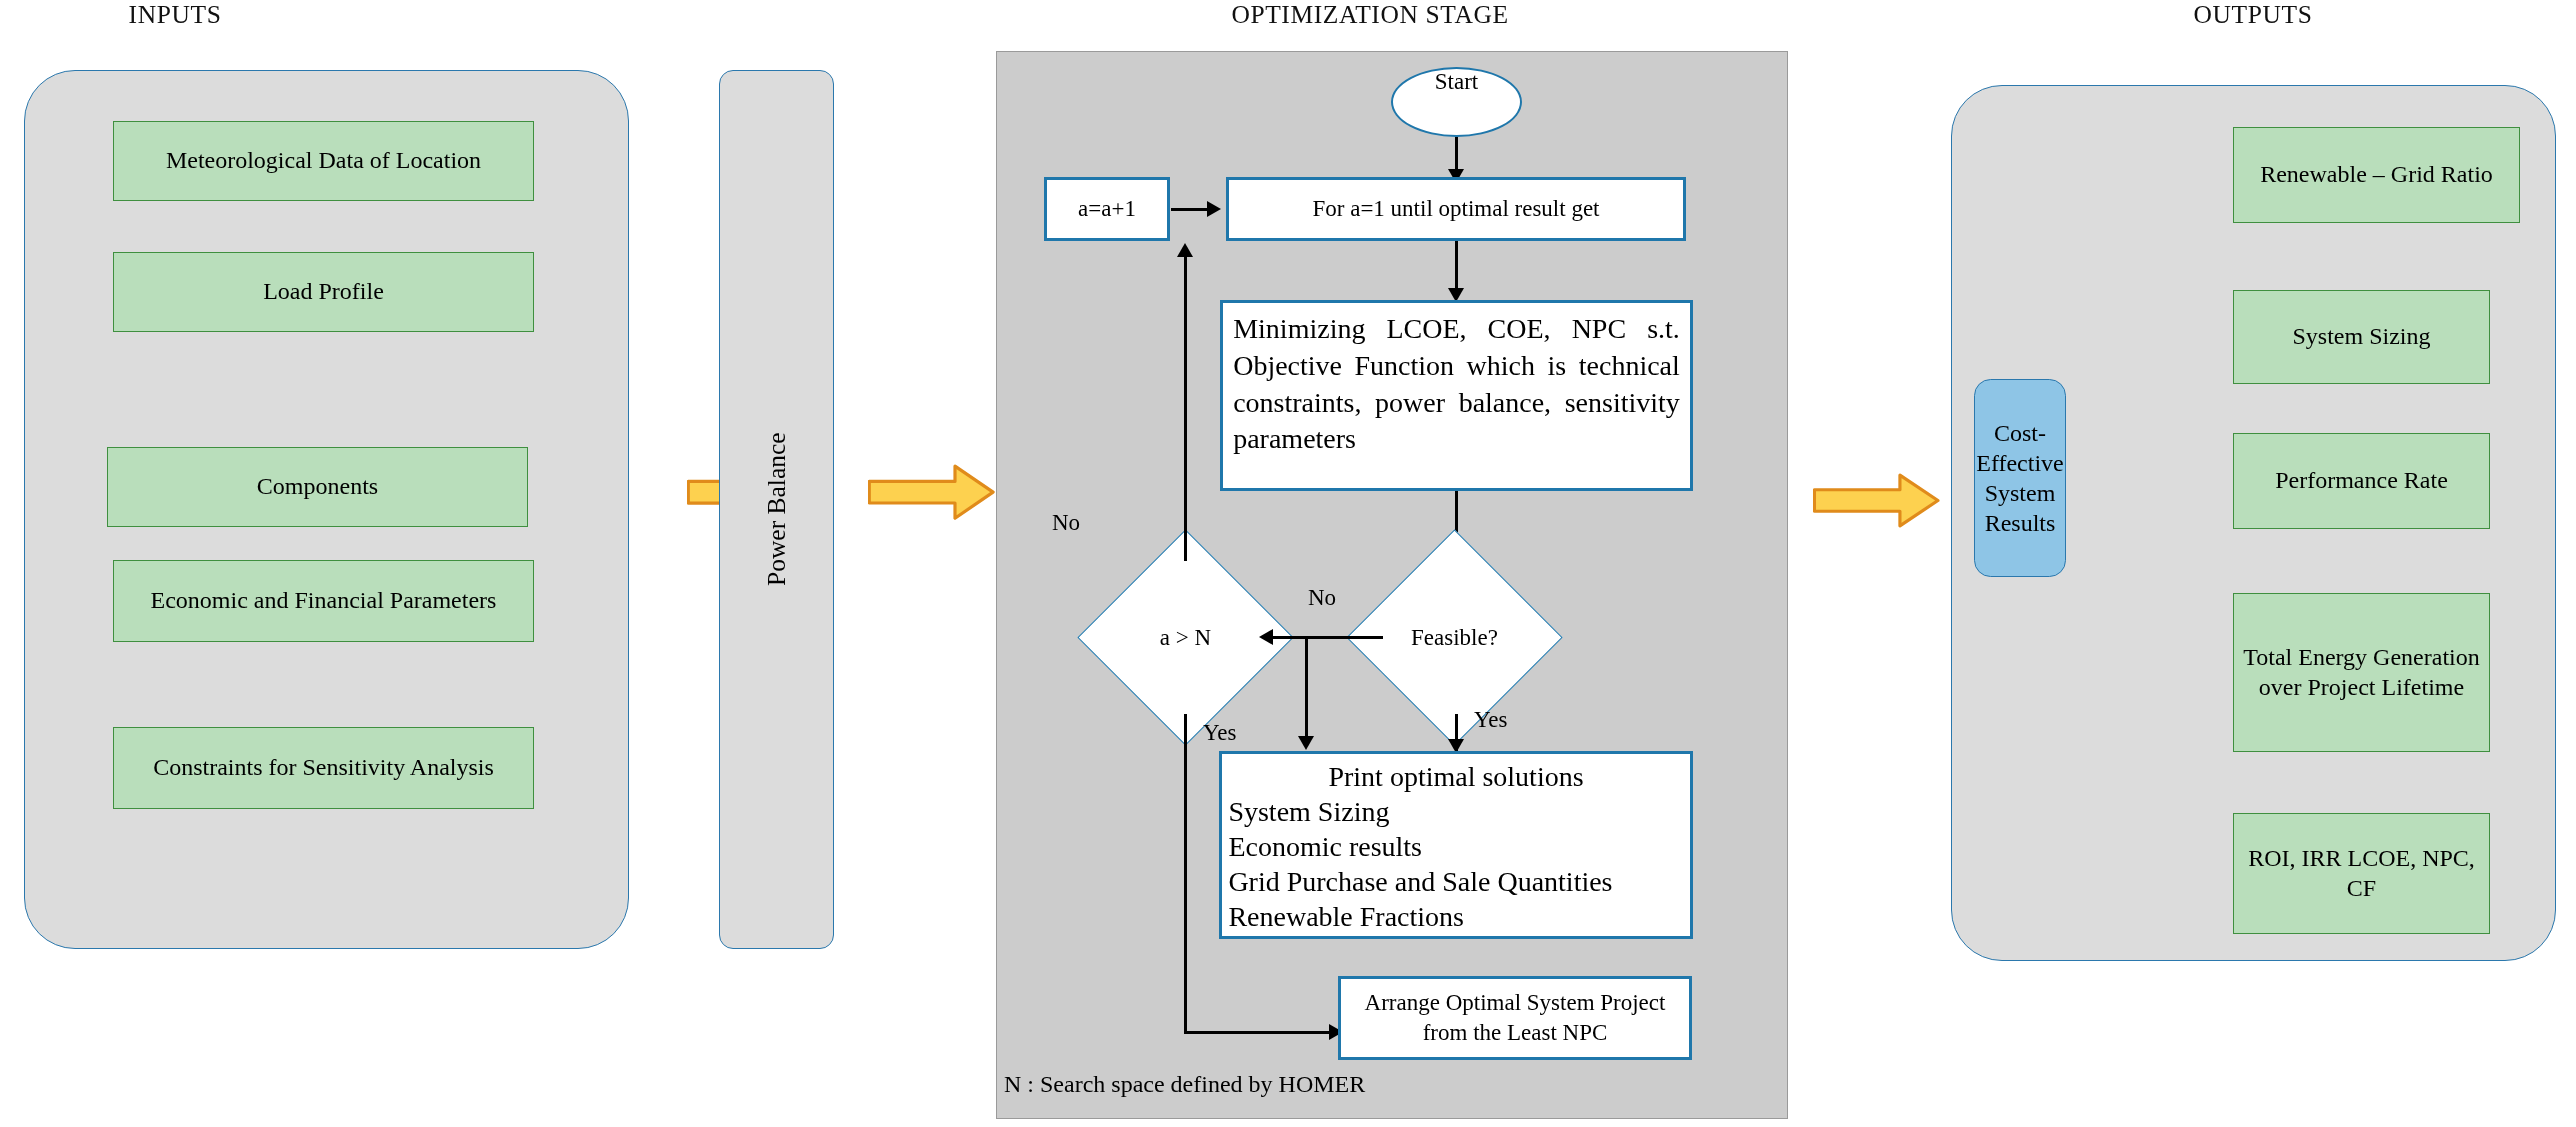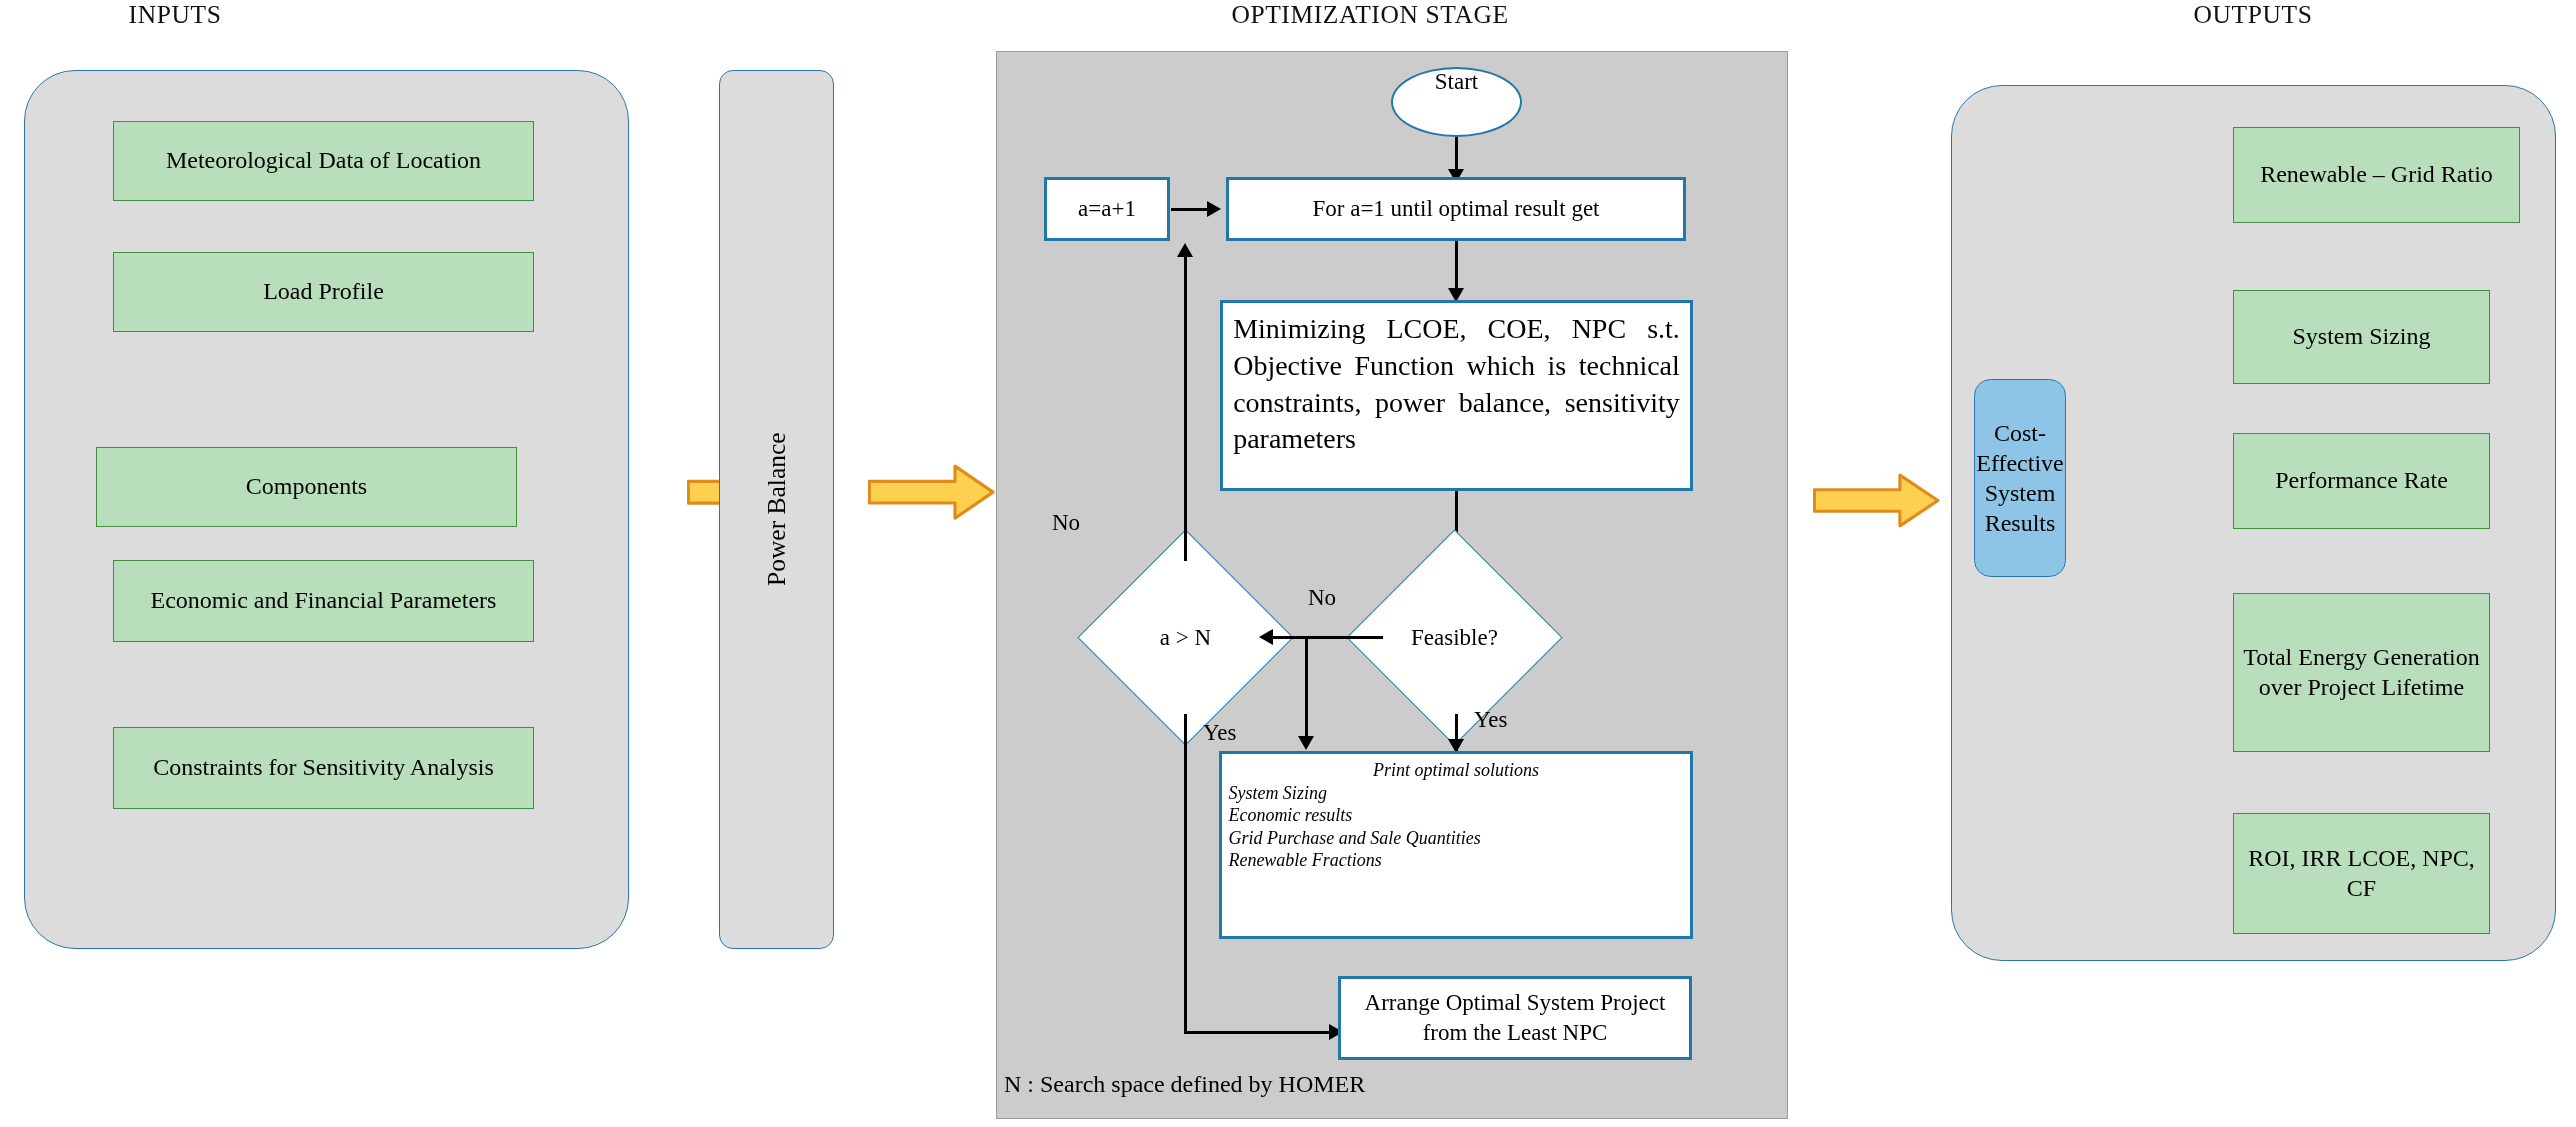--- a/index.html
+++ b/index.html
@@ -99,23 +99,22 @@
     text-align: justify;
     text-align-last: left;
     padding: 7.6px 10.2px 6.4px 10.2px;
     font-size: 28px;
     line-height: 1.32;
   }
   .fc-box.leftlist {
     display: block;
     text-align: left;
     padding: 5.1px 6.4px;
-    font-size: 18px;
+    font-size: 28px;
     line-height: 1.25;
-    font-style: italic;
   }
   .fc-start {
     background: #ffffff;
     border: 2.5px solid #1f77ab;
     border-radius: 50%;
     display: flex;
     align-items: flex-start;
     justify-content: center;
     font-size: 23px;
   }
@@ -196,21 +195,21 @@
 <div class="abs caption" style="left:1147px; top:0px; width:446px;">OPTIMIZATION STAGE</div>
 
 <div class="abs caption" style="left:2116px; top:0px; width:274px;">OUTPUTS</div>
 
 <div class="abs panel" style="left:24px; top:70px; width:605px; height:879px;"></div>
 
 <div class="abs greenbox" style="left:113px; top:121px; width:421px; height:80px;">Meteorological Data of Location</div>
 
 <div class="abs greenbox" style="left:113px; top:252px; width:421px; height:80px;">Load Profile</div>
 
-<div class="abs greenbox" style="left:96px; top:447px; width:421px; height:80px;">Components</div>
+<div class="abs greenbox" style="left:107px; top:447px; width:421px; height:80px;">Components</div>
 
 <div class="abs greenbox" style="left:113px; top:560px; width:421px; height:82px;">Economic and Financial Parameters</div>
 
 <div class="abs greenbox" style="left:113px; top:727px; width:421px; height:82px;">Constraints for Sensitivity Analysis</div>
 
 <div class="abs" style="left:687px; top:462px; width:112px; height:61px;">
   <svg class="orange-arrow" width="112" height="61" viewBox="0 0 175 95">
     <polygon points="2,30 112,30 112,6 172,47 112,88 112,64 2,64" fill="#fdd14f" stroke="#e08b1b" stroke-width="5" stroke-linejoin="round"></polygon>
   </svg>
 </div>

